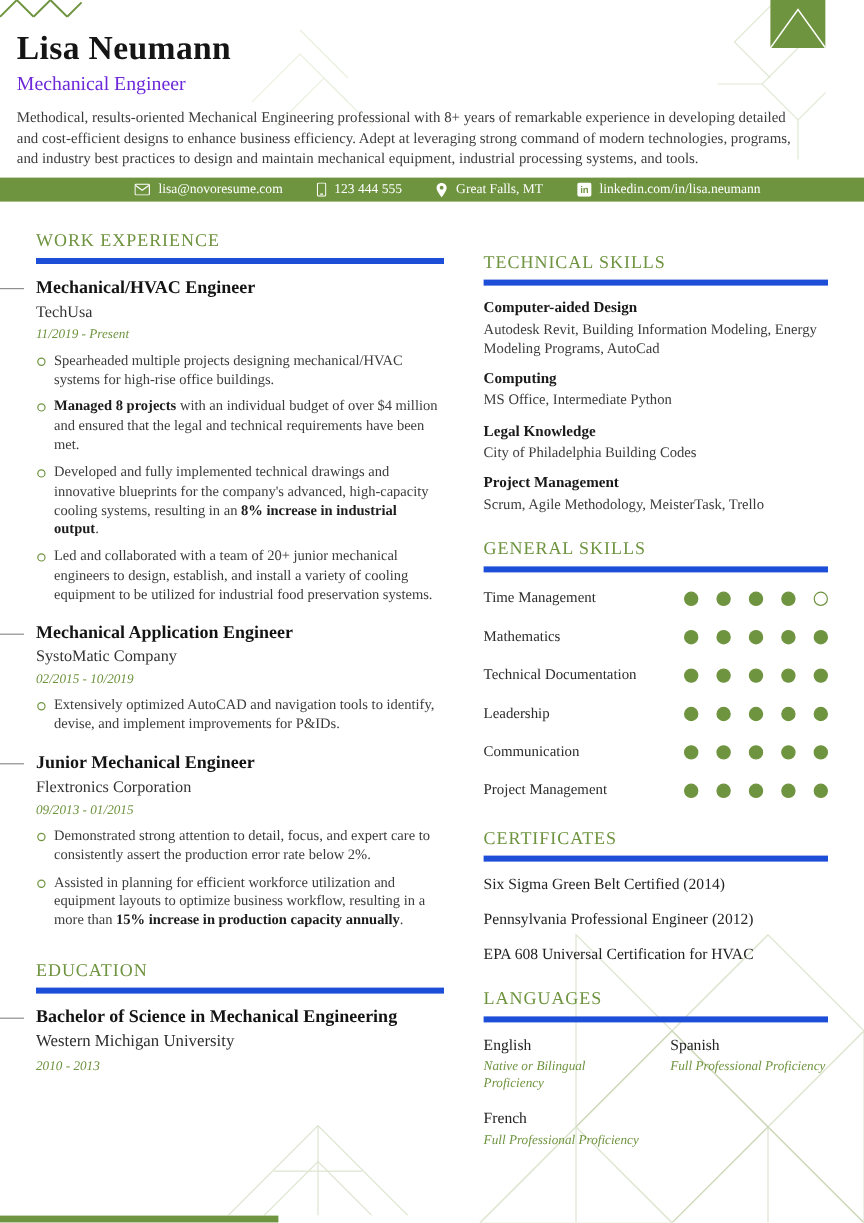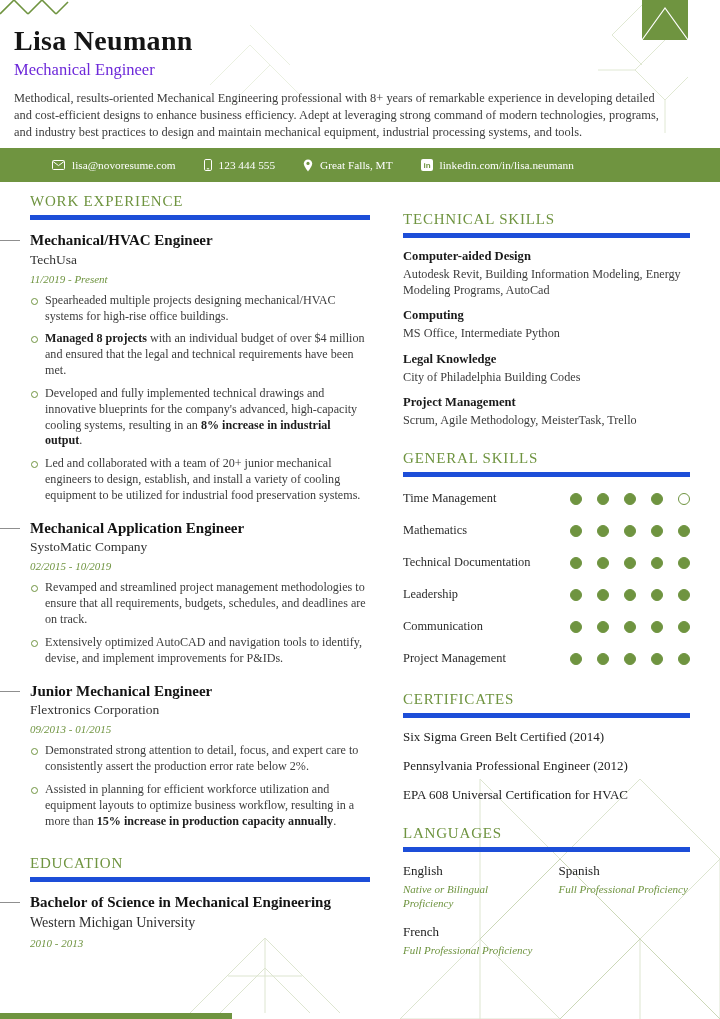--- a/index.html
+++ b/index.html
@@ -8,22 +8,22 @@
   .page { position:relative; width:720px; height:1019px; background:#fff; overflow:hidden; }
   .deco { position:absolute; z-index:0; pointer-events:none; }
 
   
   .top { padding:26px 30px 0 14px; position:relative; z-index:1; }
   .name { font-size:28px; font-weight:700; color:#151515; letter-spacing:.3px; line-height:1.1; }
   .role { font-size:16.5px; color:#6d28d9; margin-top:3px; }
   .summary { margin-top:10px; font-size:12.4px; line-height:1.38; color:#3c3c3c; width:660px; }
 
   
-  .contact-bar { position:absolute; top:148px; left:0; width:720px; height:34px;
-    background:#6f9440; display:flex; align-items:center; gap:28px; padding-left:52px; z-index:2; }
+  .contact-bar { position:absolute; top:148px; left:0; width:720px; height:20px;
+    background:#6f9440; display:flex; align-items:center; gap:28px; padding-left:112px; z-index:2; }
   .contact-item { display:flex; align-items:center; gap:7px; color:#fff; font-size:11.3px; cursor:pointer; }
   .cicon { display:inline-flex; align-items:center; }
 
   
   .columns { position:absolute; top:193px; left:30px; width:660px; display:flex; z-index:1; }
   .col-left { width:340px; }
   .col-right { width:287px; margin-left:33px;margin-top:18px; }
 
   .sec { font-size:15px; font-weight:400; color:#6f9440; letter-spacing:.8px;
     padding-bottom:5px; border-bottom:5px solid #1d4ed8; margin-bottom:11px; }
@@ -192,21 +192,20 @@
                 <li class="bullet"><strong>Managed 8 projects</strong> with an individual budget of over $4 million and ensured that the legal and technical requirements have been met.</li>
                 <li class="bullet">Developed and fully implemented technical drawings and innovative blueprints for the company's advanced, high-capacity cooling systems, resulting in an <strong>8% increase in industrial output</strong>.</li>
                 <li class="bullet">Led and collaborated with a team of 20+ junior mechanical engineers to design, establish, and install a variety of cooling equipment to be utilized for industrial food preservation systems.</li>
               </ul>
             </div>
             <div class="job">
               <div class="job-title dashline">Mechanical Application Engineer</div>
               <div class="job-company">SystoMatic Company</div>
               <div class="job-dates">02/2015 - 10/2019</div>
               <ul class="bullets">
-                <li class="bullet">Revamped and streamlined project management methodologies to ensure that all requirements, budgets, schedules, and deadlines are on track.</li>
                 <li class="bullet">Extensively optimized AutoCAD and navigation tools to identify, devise, and implement improvements for P&amp;IDs.</li>
               </ul>
             </div>
             <div class="job">
               <div class="job-title dashline">Junior Mechanical Engineer</div>
               <div class="job-company">Flextronics Corporation</div>
               <div class="job-dates">09/2013 - 01/2015</div>
               <ul class="bullets">
                 <li class="bullet">Demonstrated strong attention to detail, focus, and expert care to consistently assert the production error rate below 2%.</li>
                 <li class="bullet">Assisted in planning for efficient workforce utilization and equipment layouts to optimize business workflow, resulting in a more than <strong>15% increase in production capacity annually</strong>.</li>

